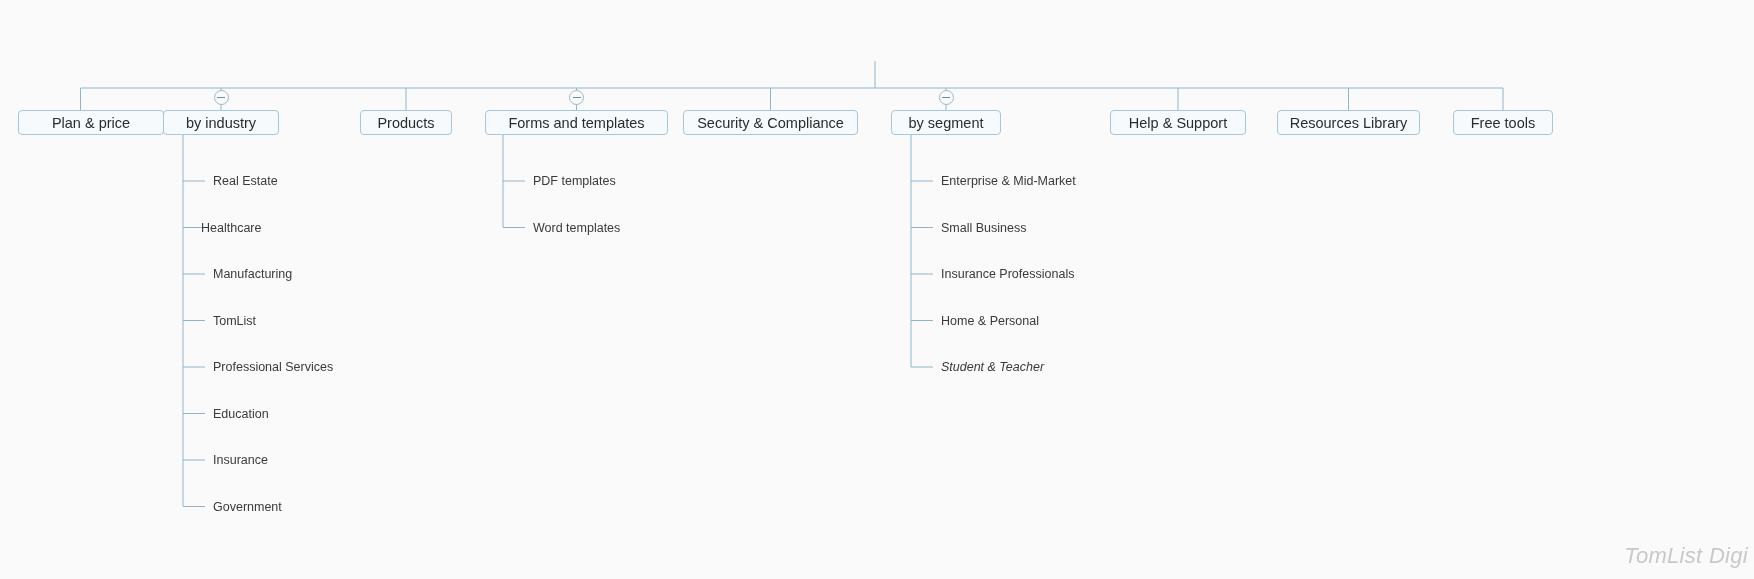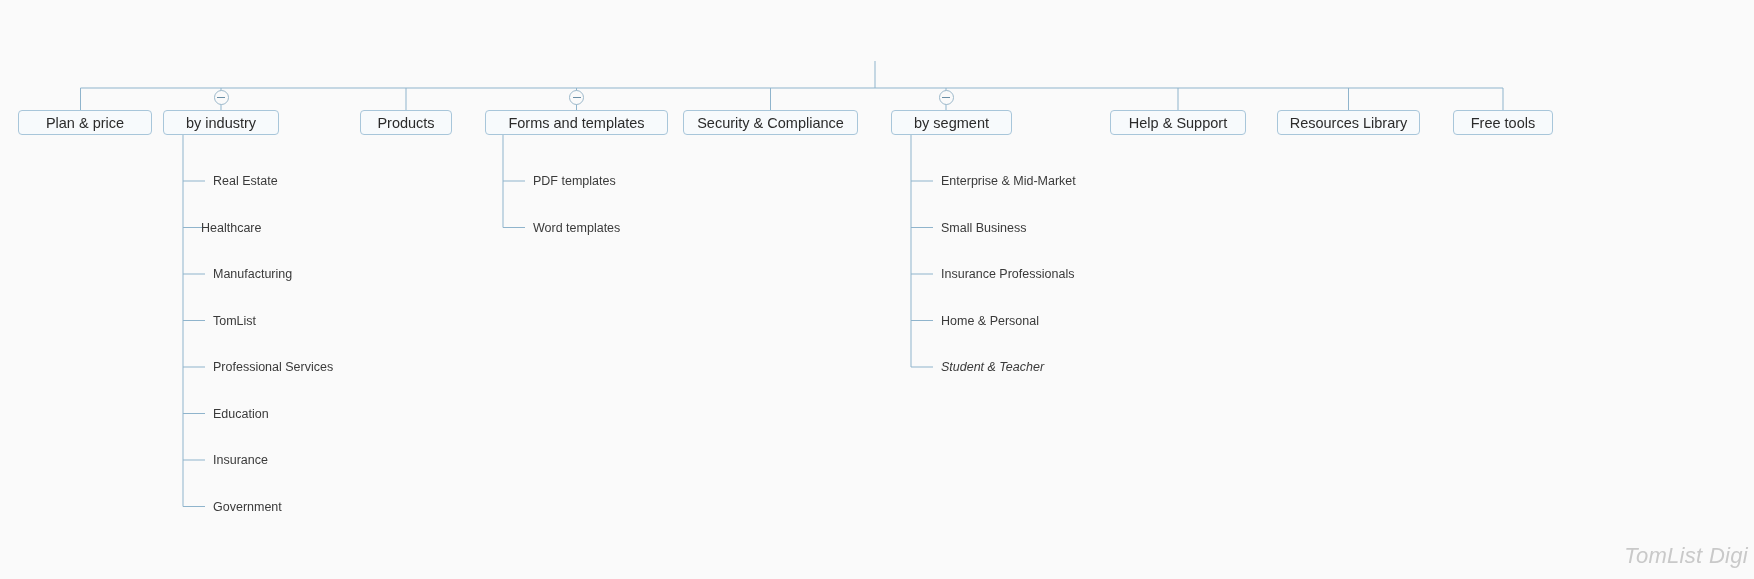--- a/index.html
+++ b/index.html
@@ -155,21 +155,21 @@
       <line x1="911" y1="274" x2="933" y2="274" stroke="#8fb4cc" stroke-width="1"></line>
       <line x1="911" y1="320.5" x2="933" y2="320.5" stroke="#8fb4cc" stroke-width="1"></line>
       <line x1="911" y1="367" x2="933" y2="367" stroke="#8fb4cc" stroke-width="1"></line>
       <line x1="1178" y1="88" x2="1178" y2="110" stroke="#8fb4cc" stroke-width="1"></line>
       <line x1="1348.5" y1="88" x2="1348.5" y2="110" stroke="#8fb4cc" stroke-width="1"></line>
       <line x1="1503" y1="88" x2="1503" y2="110" stroke="#8fb4cc" stroke-width="1"></line>
     </svg>
 
 
   <div id="nodes">
-      <div class="l1-node" style="left: 18px; width: 134px;">
+      <div class="l1-node" style="left: 18px; width: 146px;">
         <span class="l1-label">Plan &amp; price</span>
       </div>
       <div class="l1-node" style="left: 163px; width: 116px;">
         <span class="l1-label">by industry</span>
       </div>
       <div class="toggle" style="left: 213.5px;"></div>
       <div class="l2-node" style="left: 213px; top: 173px; justify-content: center;">
         <span class="l2-label">Real Estate</span>
       </div>
       <div class="l2-node" style="left: 201px; top: 219.5px;">
@@ -202,21 +202,21 @@
       <div class="toggle" style="left: 569px;"></div>
       <div class="l2-node" style="left: 533px; top: 173px;">
         <span class="l2-label">PDF templates</span>
       </div>
       <div class="l2-node" style="left: 533px; top: 219.5px;">
         <span class="l2-label">Word templates</span>
       </div>
       <div class="l1-node" style="left: 683px; width: 175px;">
         <span class="l1-label">Security &amp; Compliance</span>
       </div>
-      <div class="l1-node" style="left: 891px; width: 121px;">
+      <div class="l1-node" style="left: 891px; width: 110px;">
         <span class="l1-label">by segment</span>
       </div>
       <div class="toggle" style="left: 938.5px;"></div>
       <div class="l2-node" style="left: 941px; top: 173px;">
         <span class="l2-label">Enterprise &amp; Mid-Market</span>
       </div>
       <div class="l2-node" style="left: 941px; top: 219.5px; justify-content: center;">
         <span class="l2-label">Small Business</span>
       </div>
       <div class="l2-node" style="left: 941px; top: 266px;">

